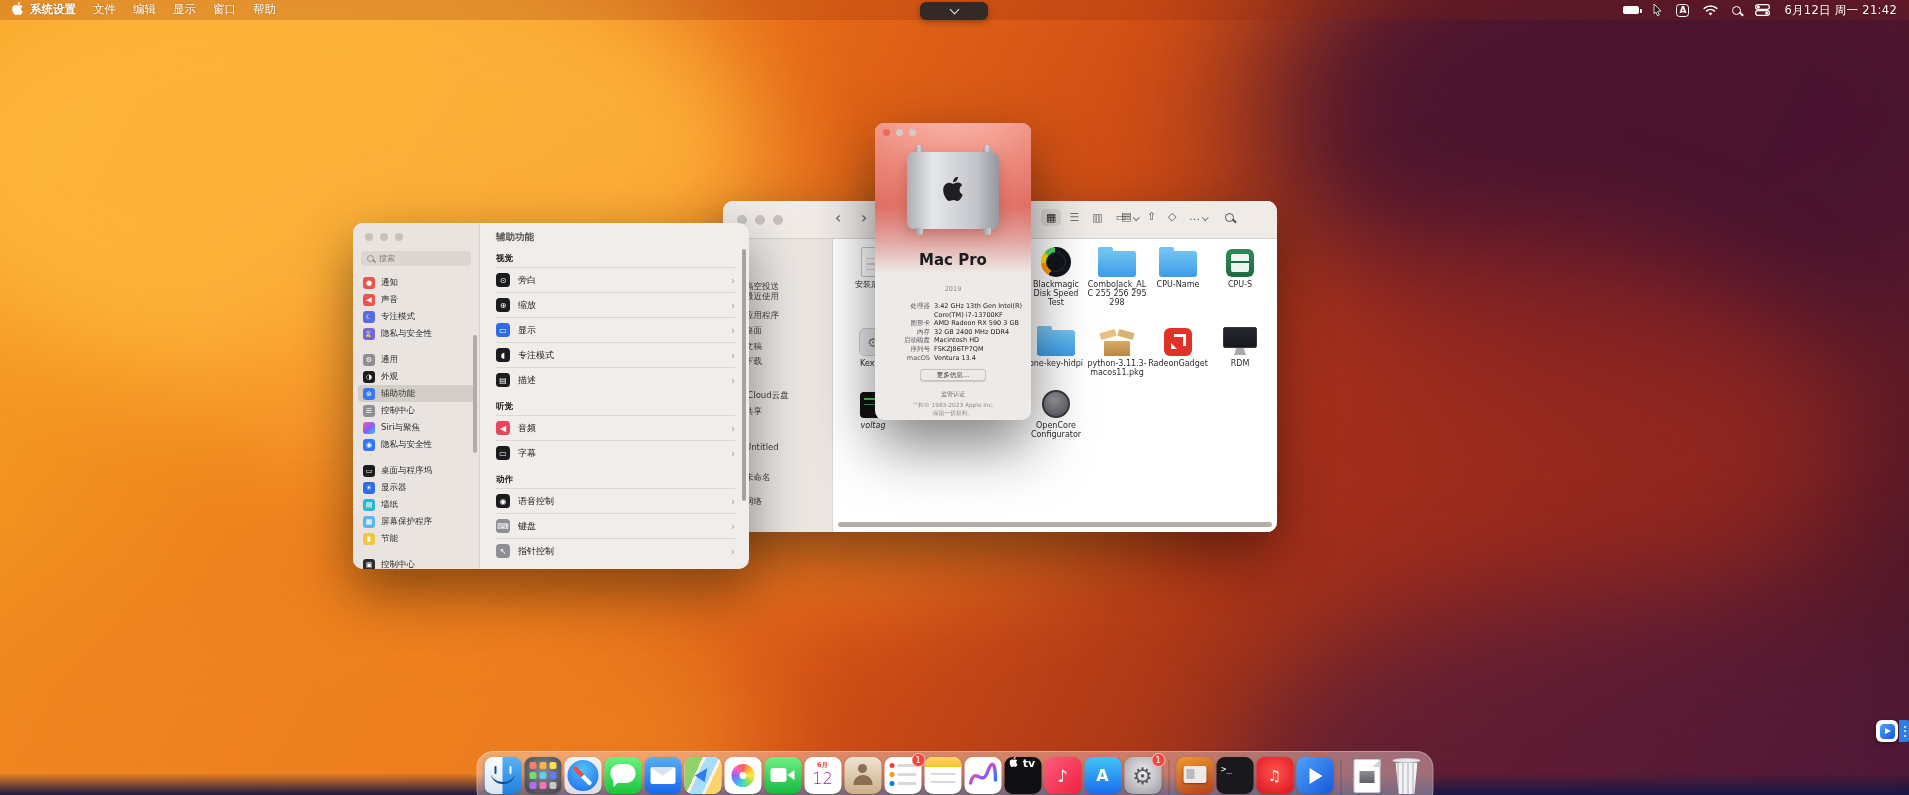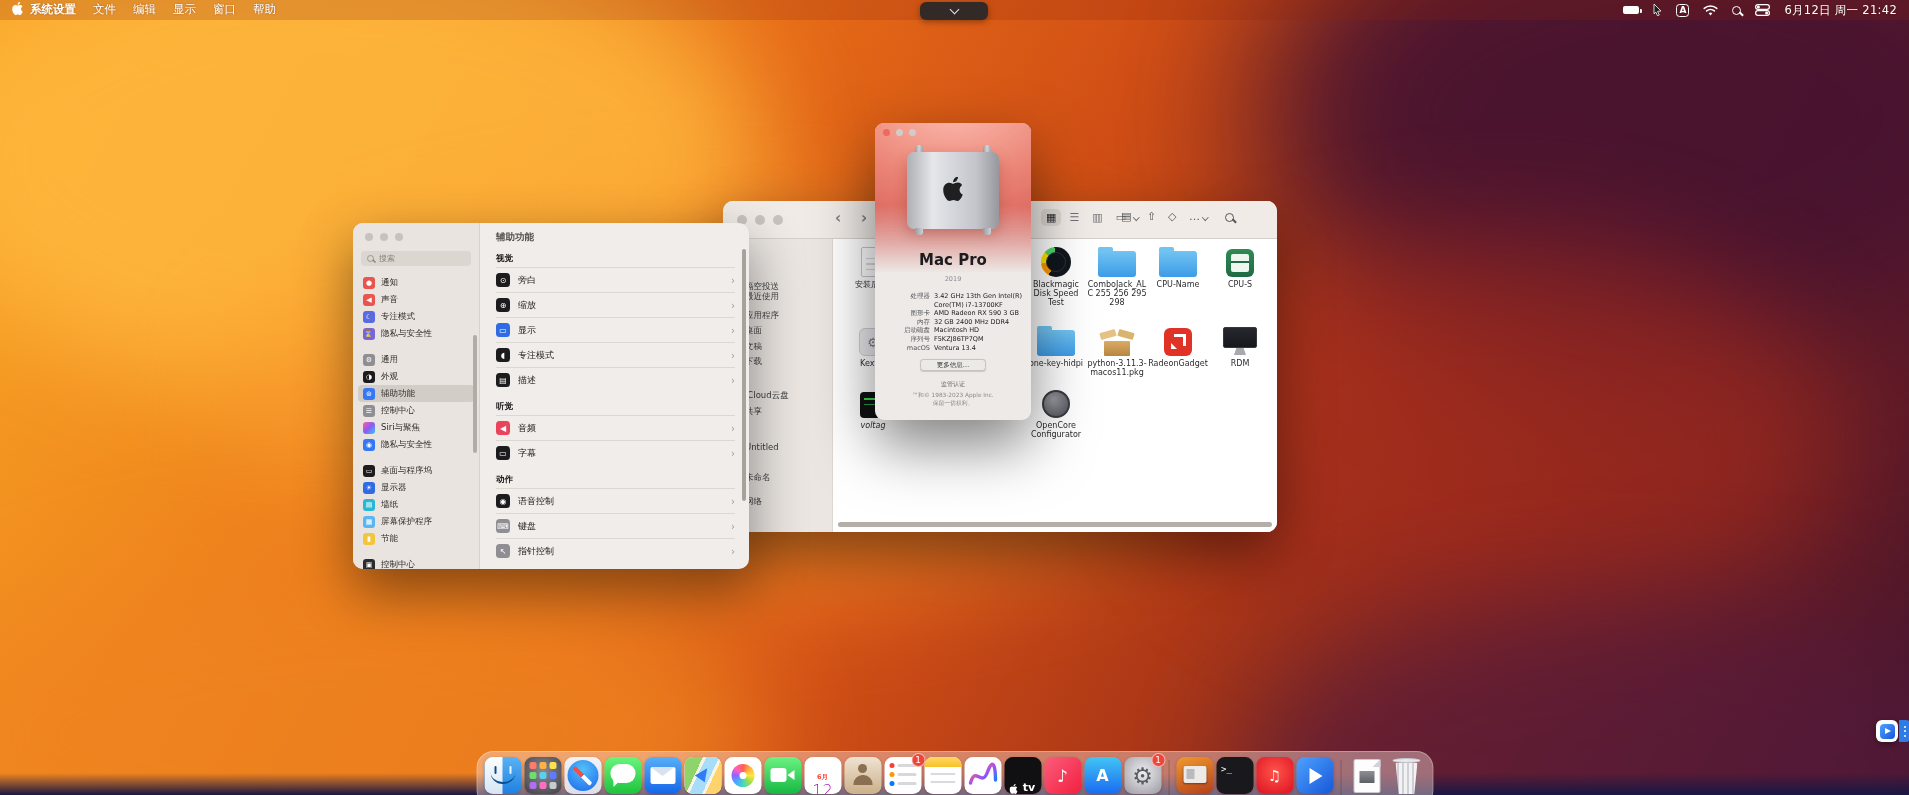--- a/index.html
+++ b/index.html
@@ -103,21 +103,21 @@
   .ab-tl{position:absolute;top:6px;left:8px;display:flex;gap:6px;z-index:3}
   .ab-tl i{width:7px;height:7px;border-radius:50%;background:#d2ccc8}
   .ab-tl i.cl{background:#ee6a5e}
   .tower{position:relative;margin:22px auto 0;width:92px;height:84px;z-index:2}
   .t-body{position:absolute;left:0;top:7px;right:0;bottom:0;background:linear-gradient(90deg,#aeafb4,#e6e7eb 28%,#d2d3d8 55%,#c4c5ca 75%,#97989d);border-radius:7px;box-shadow:0 6px 14px rgba(120,40,30,.3);display:flex;align-items:center;justify-content:center}
   .t-h{position:absolute;top:0;width:8px;height:14px;border-radius:4px 4px 0 0;background:linear-gradient(90deg,#9b9ca1,#d8d9dd,#a5a6ab)}
   .t-h.h1{left:8px}.t-h.h2{right:8px}
   .t-f{position:absolute;bottom:-6px;width:8px;height:7px;background:linear-gradient(90deg,#9b9ca1,#cfd0d4);border-radius:0 0 3px 3px}
   .t-f.f1{left:8px}.t-f.f2{right:8px}
   .ab-title{margin-top:22px;font-size:15px;font-weight:700;color:#1c1c1e;position:relative;z-index:2}
-  .ab-year{font-size:6.5px;color:#8b8b90;margin-top:6px}
+  .ab-year{font-size:6.5px;color:#8b8b90;margin-top:16px}
   .specs{margin:9px auto 0;font-size:6.5px;line-height:8.6px;width:150px}
   .spec-row{display:flex}
   .spec-k{width:56px;text-align:right;color:#55555a;padding-right:4px;flex:0 0 auto}
   .spec-v{text-align:left;color:#1d1d1f;white-space:pre-line}
   .ab-btn{margin:7px auto 0;width:66px;height:12px;background:#eceae7;border:1px solid #c8c3bf;border-radius:3.5px;font-size:6.5px;color:#2c2c2e;display:flex;align-items:center;justify-content:center;box-shadow:0 .5px 1px rgba(0,0,0,.15)}
   .ab-reg{margin-top:9px;font-size:6px;color:#6e6b68}
   .ab-cp{margin-top:3px;font-size:5.8px;line-height:7.5px;color:#8e8b88}
 
   
   #dock{position:absolute;top:751px;left:50%;transform:translateX(-50%);z-index:50;display:flex;align-items:flex-start;gap:3px;padding:5px 7px;background:rgba(247,222,216,.42);border:1px solid rgba(255,255,255,.28);border-radius:17px;height:56px}
@@ -148,34 +148,34 @@
   .dk-maps{background:#fff}
   .mp{position:absolute;inset:0;background:linear-gradient(115deg,#8fd46a 0 34%,#f7f3e8 34% 40%,#a8ddf8 40% 64%,#f7f3e8 64% 70%,#ffd36b 70% 100%)}
   .mp::after{content:"";position:absolute;left:13px;top:10px;border-left:6px solid transparent;border-right:6px solid transparent;border-bottom:13px solid #2f7cf6;transform:rotate(35deg)}
   .dk-photos{background:#fff}
   .flw{position:absolute;inset:7px;border-radius:50%;background:conic-gradient(#ff5f52,#ffb43b,#ffe83b,#9be04a,#43d9c0,#4aa8ff,#8d66ff,#ff5fbf,#ff5f52)}
   .flw::after{content:"";position:absolute;inset:8px;background:#fff;border-radius:50%}
   .dk-facetime{background:linear-gradient(#6bf283,#16b842)}
   .cam{position:absolute;left:6px;top:11px;width:16px;height:14px;background:#fff;border-radius:3px}
   .cam::after{content:"";position:absolute;right:-8px;top:2px;border-top:5px solid transparent;border-bottom:5px solid transparent;border-right:7px solid #fff}
   .dk-calendar{background:#fff;text-align:center}
-  .cmon{font-size:6.5px;color:#ff3b30;margin-top:16px;font-weight:700}
+  .cmon{font-size:6.5px;color:#ff3b30;margin-top:4px;font-weight:700}
   .cday{font-size:16px;color:#a21caf;line-height:17px;font-weight:300}
   .dk-contacts{background:linear-gradient(#efe3d2,#cbb08a)}
   .sil{position:absolute;left:50%;top:7px;transform:translateX(-50%);width:9px;height:9px;border-radius:50%;background:#8a6f52}
   .sil::after{content:"";position:absolute;left:50%;top:11px;transform:translateX(-50%);width:19px;height:10px;border-radius:9px 9px 0 0;background:#8a6f52}
   .dk-reminders{background:#fff;padding:6px 5px;display:flex;flex-direction:column;gap:4px}
   .rrow{display:flex;align-items:center;gap:3px}
   .rrow i{width:5px;height:5px;border-radius:50%;flex:0 0 auto}
   .rrow b{height:2.5px;flex:1;background:#d8d8dc;border-radius:2px}
   .dk-notes{background:#fff}
   .ntop{height:10px;background:linear-gradient(#ffd95e,#f7c12c)}
   .nl{margin:6px 6px 0;height:2px;background:#d9d9de;border-radius:1px;display:block}
   .dk-freeform{background:#fff}
-  .dk-appletv{background:#101013;display:flex;align-items:flex-end;justify-content:center;gap:5px}
+  .dk-appletv{background:#101013;display:flex;align-items:flex-start;justify-content:center;gap:5px}
   .tvt{color:#fff;font-size:11px;font-weight:700}
   .dk-music{background:linear-gradient(135deg,#fc5c7d,#f2203e);display:flex;align-items:center;justify-content:center;color:#fff}
   .dk-music .gly{font-size:17px}
   .dk-appstore{background:linear-gradient(#41c5f5,#1a6bf0);display:flex;align-items:center;justify-content:center;color:#fff}
   .dk-appstore .gly{font-size:16px;font-weight:700}
   .dk-settings{background:radial-gradient(circle at 50% 42%,#ededf0,#9a9aa2);display:flex;align-items:center;justify-content:center}
   .dk-settings .gly{font-size:23px;color:#5a5a62}
   .dk-winthumb{background:linear-gradient(160deg,#f09a2e,#b43f1c)}
   .wtw{position:absolute;left:7px;top:9px;width:23px;height:17px;background:#ece9e6;border-radius:2px;box-shadow:0 1px 2px rgba(0,0,0,.4)}
   .wtw::after{content:"";position:absolute;left:3px;top:3px;width:8px;height:10px;background:#b9b9bf}

